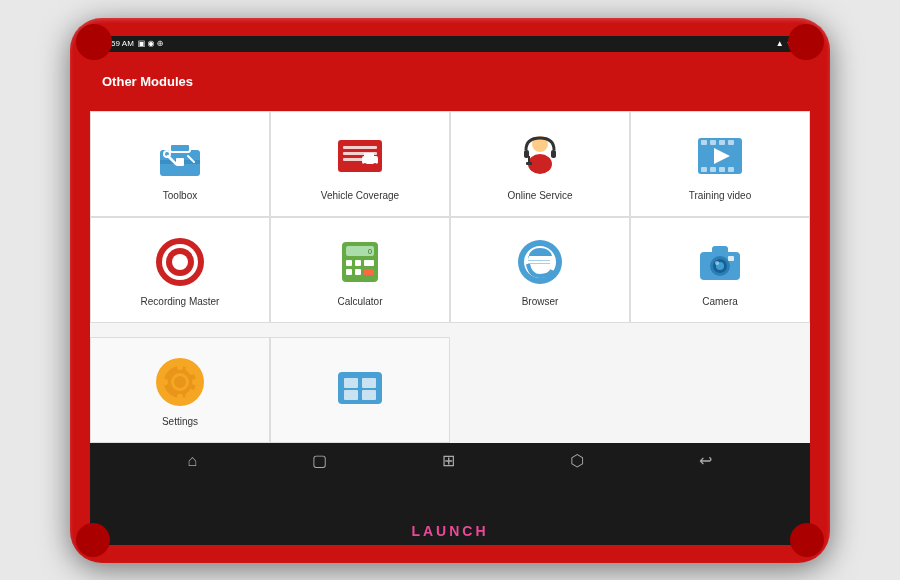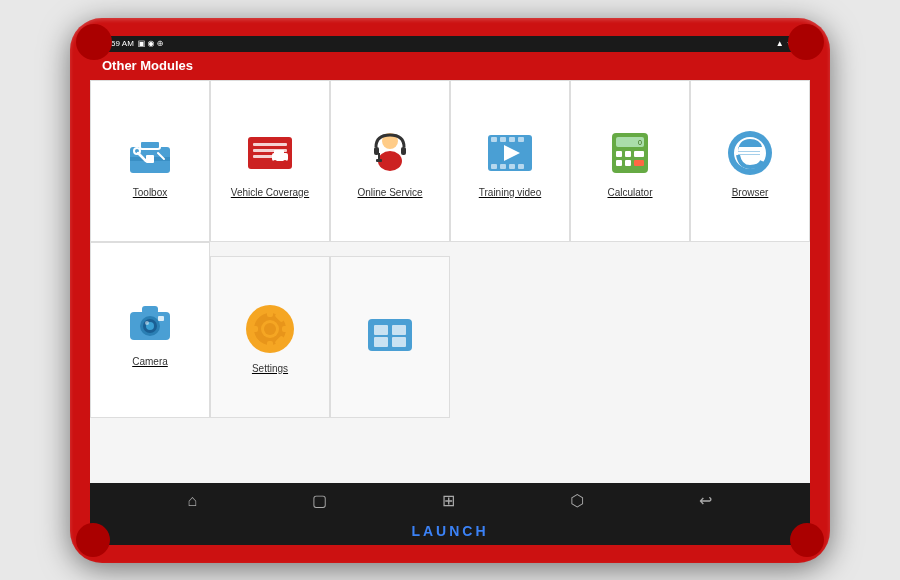--- a/index.html
+++ b/index.html
@@ -82,41 +82,40 @@
       flex: 1;
       background: #f0f0f0;
       display: flex;
       flex-direction: column;
       overflow: hidden;
     }
 
     
     .header-bar {
       background: #cc1111;
-      padding: 6px 12px;
+      padding: 22px 12px;
       min-height: 28px;
       display: flex;
       align-items: center;
     }
 
     .header-title {
       color: white;
       font-size: 13px;
       font-weight: bold;
     }
 
     
     .app-grid {
       flex: 1;
       display: grid;
-      grid-template-columns: repeat(6, 1fr);
+      grid-template-columns: repeat(4, 1fr);
       grid-template-rows: repeat(3, auto);
       background: #f5f5f5;
       overflow: hidden;
-      text-decoration: underline;
     }
 
     .app-item {
       display: flex;
       flex-direction: column;
       align-items: center;
       justify-content: center;
       padding: 14px 6px 10px;
       border: 0.5px solid #ddd;
       cursor: pointer;
@@ -164,25 +163,26 @@
     .nav-icon {
       color: #aaa;
       font-size: 16px;
       cursor: pointer;
     }
 
     
     .brand-label {
       background: #1a1a1a;
       text-align: center;
-      color: #3b82f6;
+      color: #ec4899;
       font-size: 14px;
       font-weight: bold;
       letter-spacing: 3px;
       padding: 4px 0 6px;
+      margin-top: 40px;
     }
   </style>
 </head>
 <body>
 
 <div class="tablet-outer">
   <div class="corner-bl"></div>
   <div class="corner-br"></div>
 
   <div class="screen-bezel">
@@ -276,20 +276,34 @@
               <rect x="16" y="37" width="6" height="5" rx="1" fill="white" opacity="0.6"></rect>
               <rect x="25" y="37" width="6" height="5" rx="1" fill="white" opacity="0.6"></rect>
               <rect x="34" y="37" width="6" height="5" rx="1" fill="white" opacity="0.6"></rect>
 
               <polygon points="20,18 36,26 20,34" fill="white"></polygon>
             </svg>
           </div>
           <span class="app-label">Training video</span>
         </div>
 
+        <div class="app-item">
+          <div class="app-icon">
+            <svg viewBox="0 0 52 52" xmlns="http://www.w3.org/2000/svg">
+
+              <circle cx="26" cy="26" r="24" fill="#cc2222"></circle>
+
+              <circle cx="26" cy="26" r="18" fill="white"></circle>
+              <circle cx="26" cy="26" r="14" fill="#cc2222"></circle>
+
+              <circle cx="26" cy="26" r="8" fill="white"></circle>
+            </svg>
+          </div>
+          <span class="app-label">Recording Master</span>
+        </div>
 
         <div class="app-item">
           <div class="app-icon">
             <svg viewBox="0 0 52 52" xmlns="http://www.w3.org/2000/svg">
               <rect x="8" y="6" width="36" height="40" rx="4" fill="#66aa44"></rect>
 
               <rect x="12" y="10" width="28" height="10" rx="2" fill="#aaddaa"></rect>
 
               <rect x="12" y="24" width="6" height="6" rx="1" fill="white"></rect>
               <rect x="21" y="24" width="6" height="6" rx="1" fill="white"></rect>

